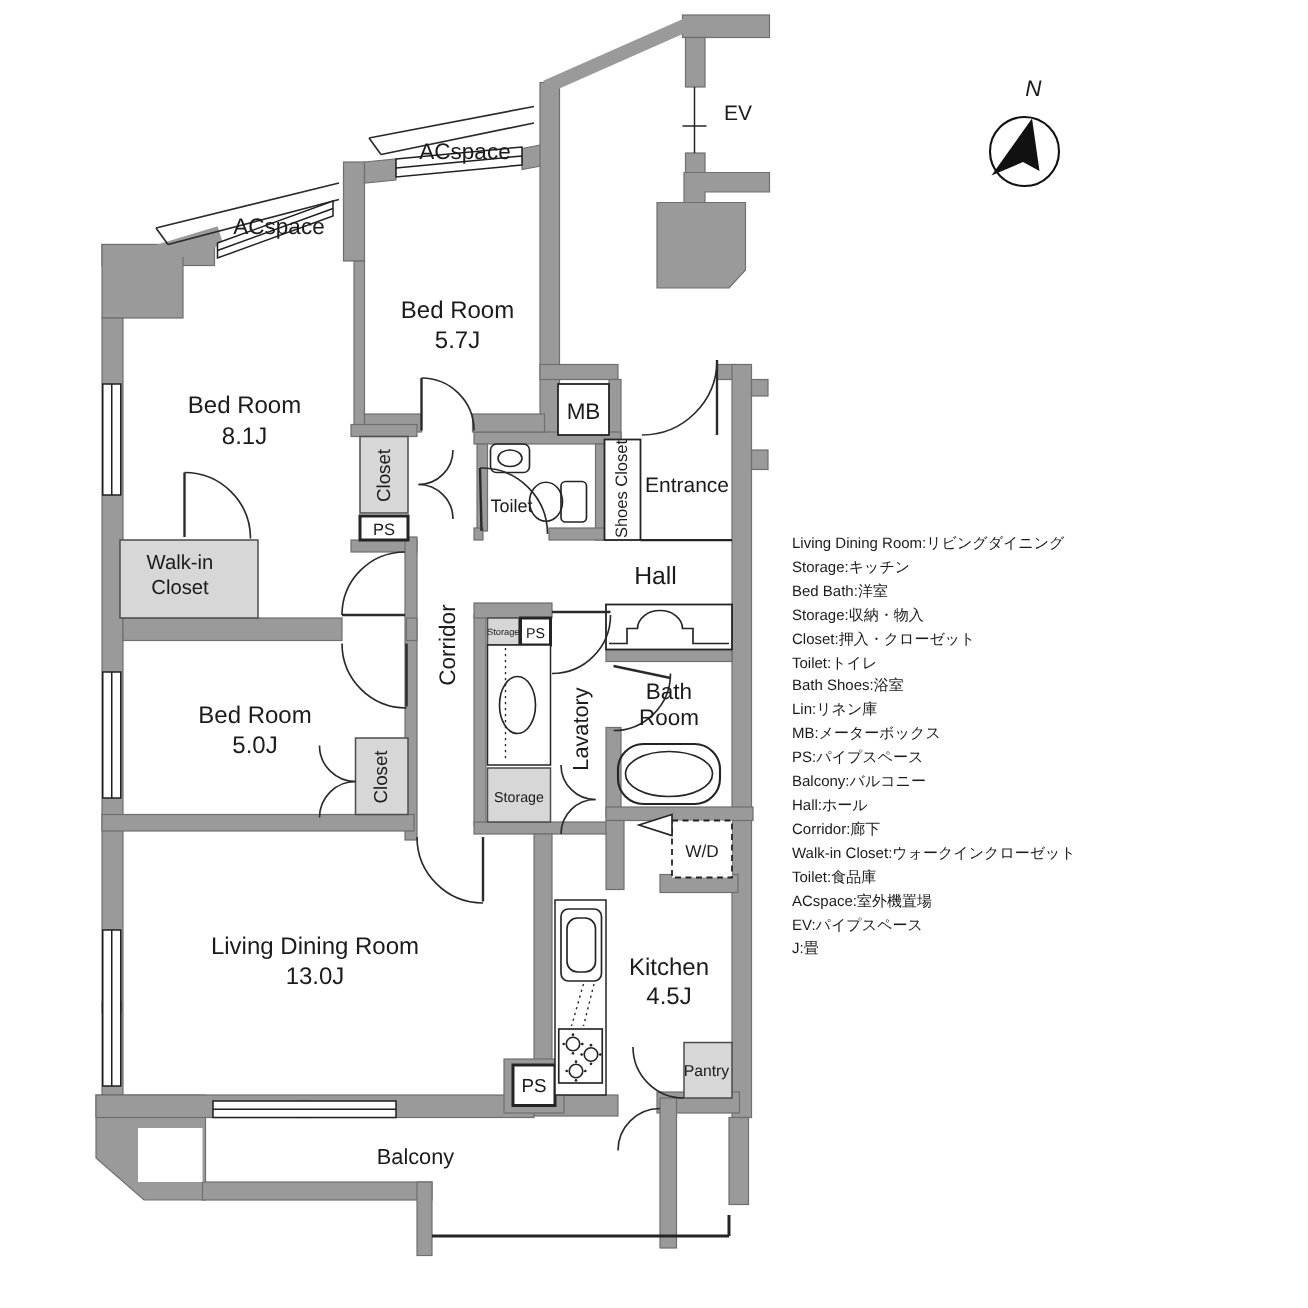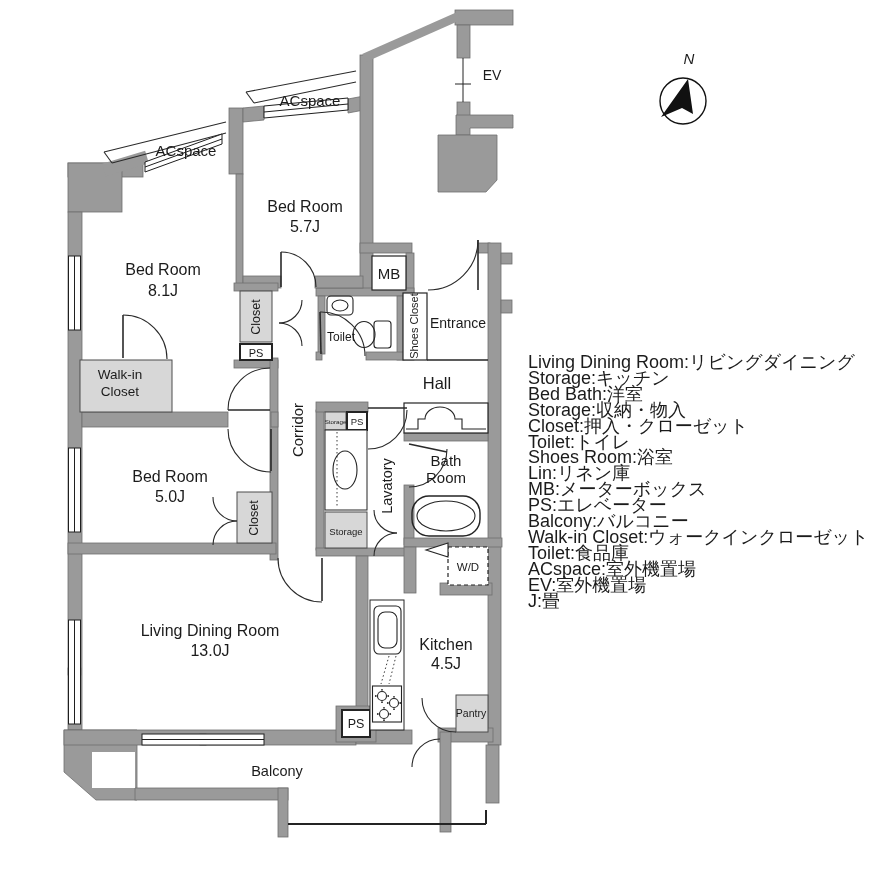--- a/index.html
+++ b/index.html
@@ -1,20 +1,20 @@
 <!DOCTYPE html>
 <html><head>
 <meta charset="utf-8">
 <style>
   html,body{margin:0;padding:0;background:#ffffff;}
   body{font-family:"Liberation Sans","DejaVu Sans",sans-serif;}
   #stage{position:relative;width:872px;height:872px;background:#fff;overflow:hidden;}
   #plan-svg{position:absolute;left:0;top:0;}
   #legend{position:absolute;left:528px;top:355px;width:336px;
-          font-size:18px;line-height:15.9px;color:#1b1b1b;white-space:nowrap;}
+          font-size:10px;line-height:15.9px;color:#1b1b1b;white-space:nowrap;}
   svg text{fill:#1b1b1b;font-family:"Liberation Sans","DejaVu Sans",sans-serif;}
 </style>
 </head>
 <body>
 
 <div id="stage">
 
 <svg id="plan-svg" width="872" height="872" viewBox="0 0 872 872">
 
   <g fill="#9a9a9a" stroke="#6f6f6f" stroke-width="0.8">
@@ -249,24 +249,26 @@
   </g>
 </svg>
 
   <div id="legend">
     <div>Living Dining Room:リビングダイニング</div>
     <div>Storage:キッチン</div>
     <div>Bed Bath:洋室</div>
     <div>Storage:収納・物入</div>
     <div>Closet:押入・クローゼット</div>
     <div>Toilet:トイレ</div>
-    <div>Shoes Room:浴室</div>
+    <div>Bath Shoes:浴室</div>
     <div>Lin:リネン庫</div>
     <div>MB:メーターボックス</div>
-    <div>PS:エレベーター</div>
+    <div>PS:パイプスペース</div>
     <div>Balcony:バルコニー</div>
+    <div>Hall:ホール</div>
+    <div>Corridor:廊下</div>
     <div>Walk-in Closet:ウォークインクローゼット</div>
     <div>Toilet:食品庫</div>
     <div>ACspace:室外機置場</div>
-    <div>EV:室外機置場</div>
+    <div>EV:パイプスペース</div>
     <div>J:畳</div>
   </div>
 </div>
 
 </body></html>

